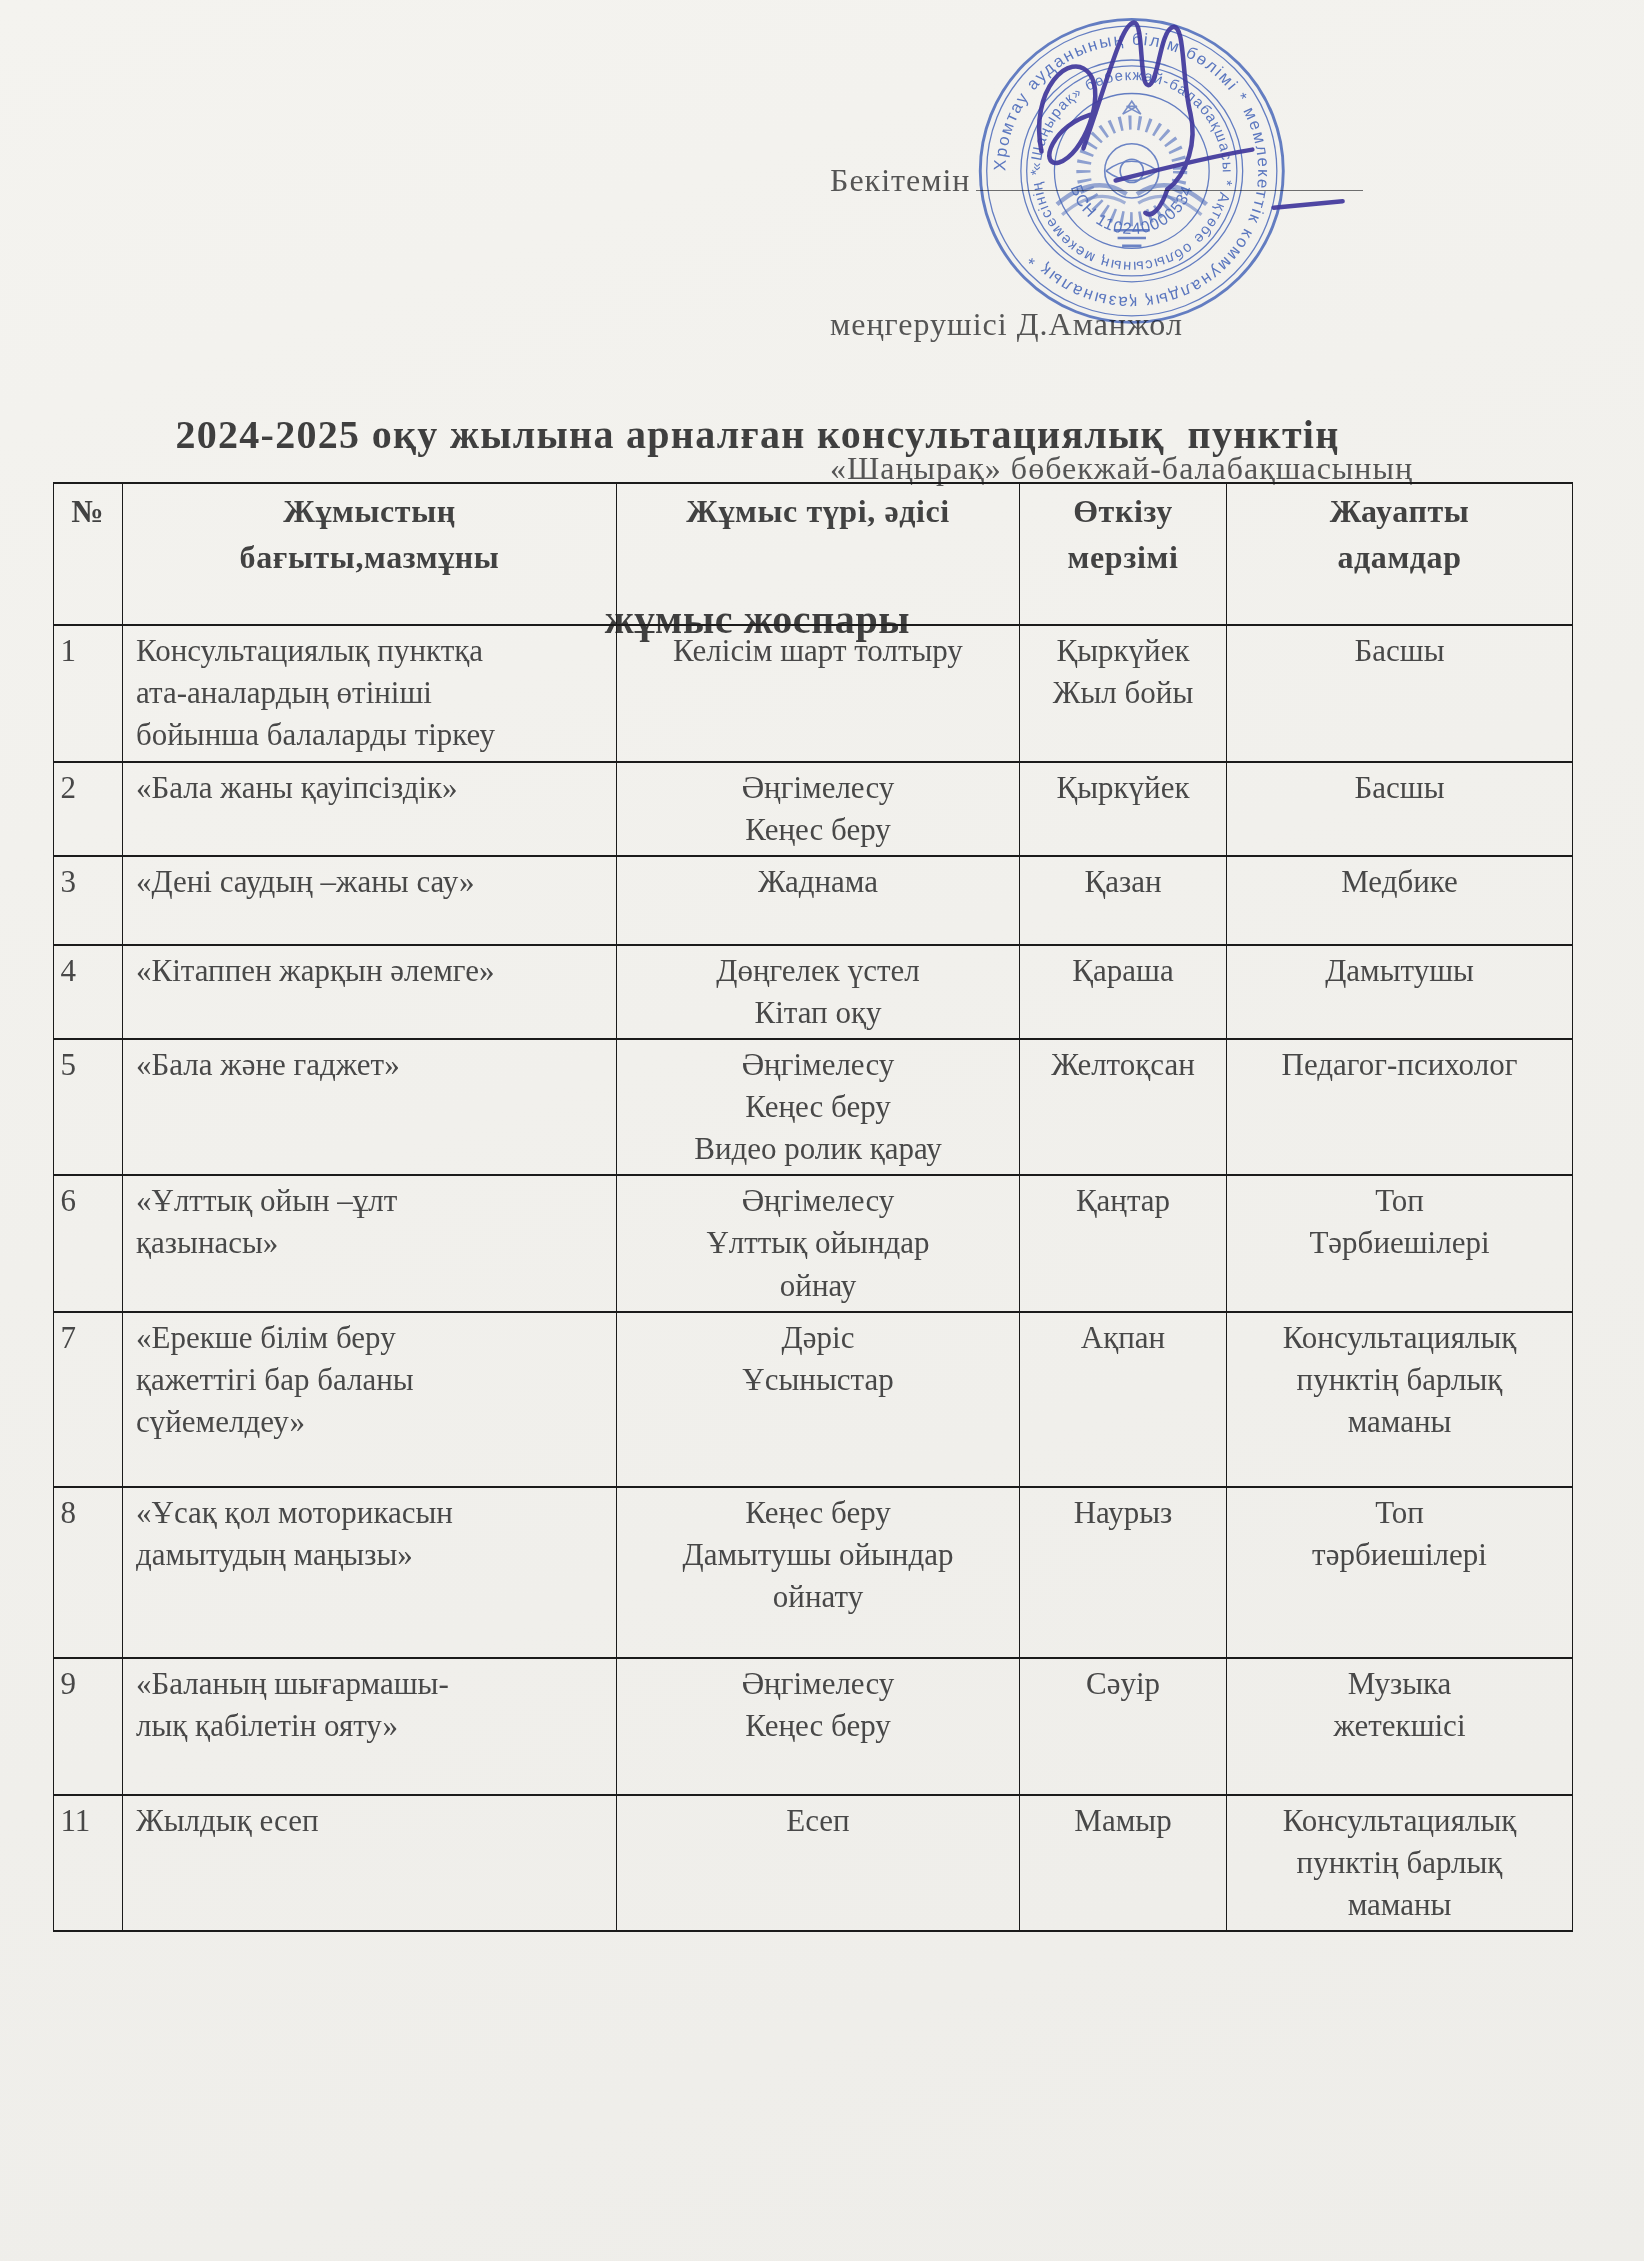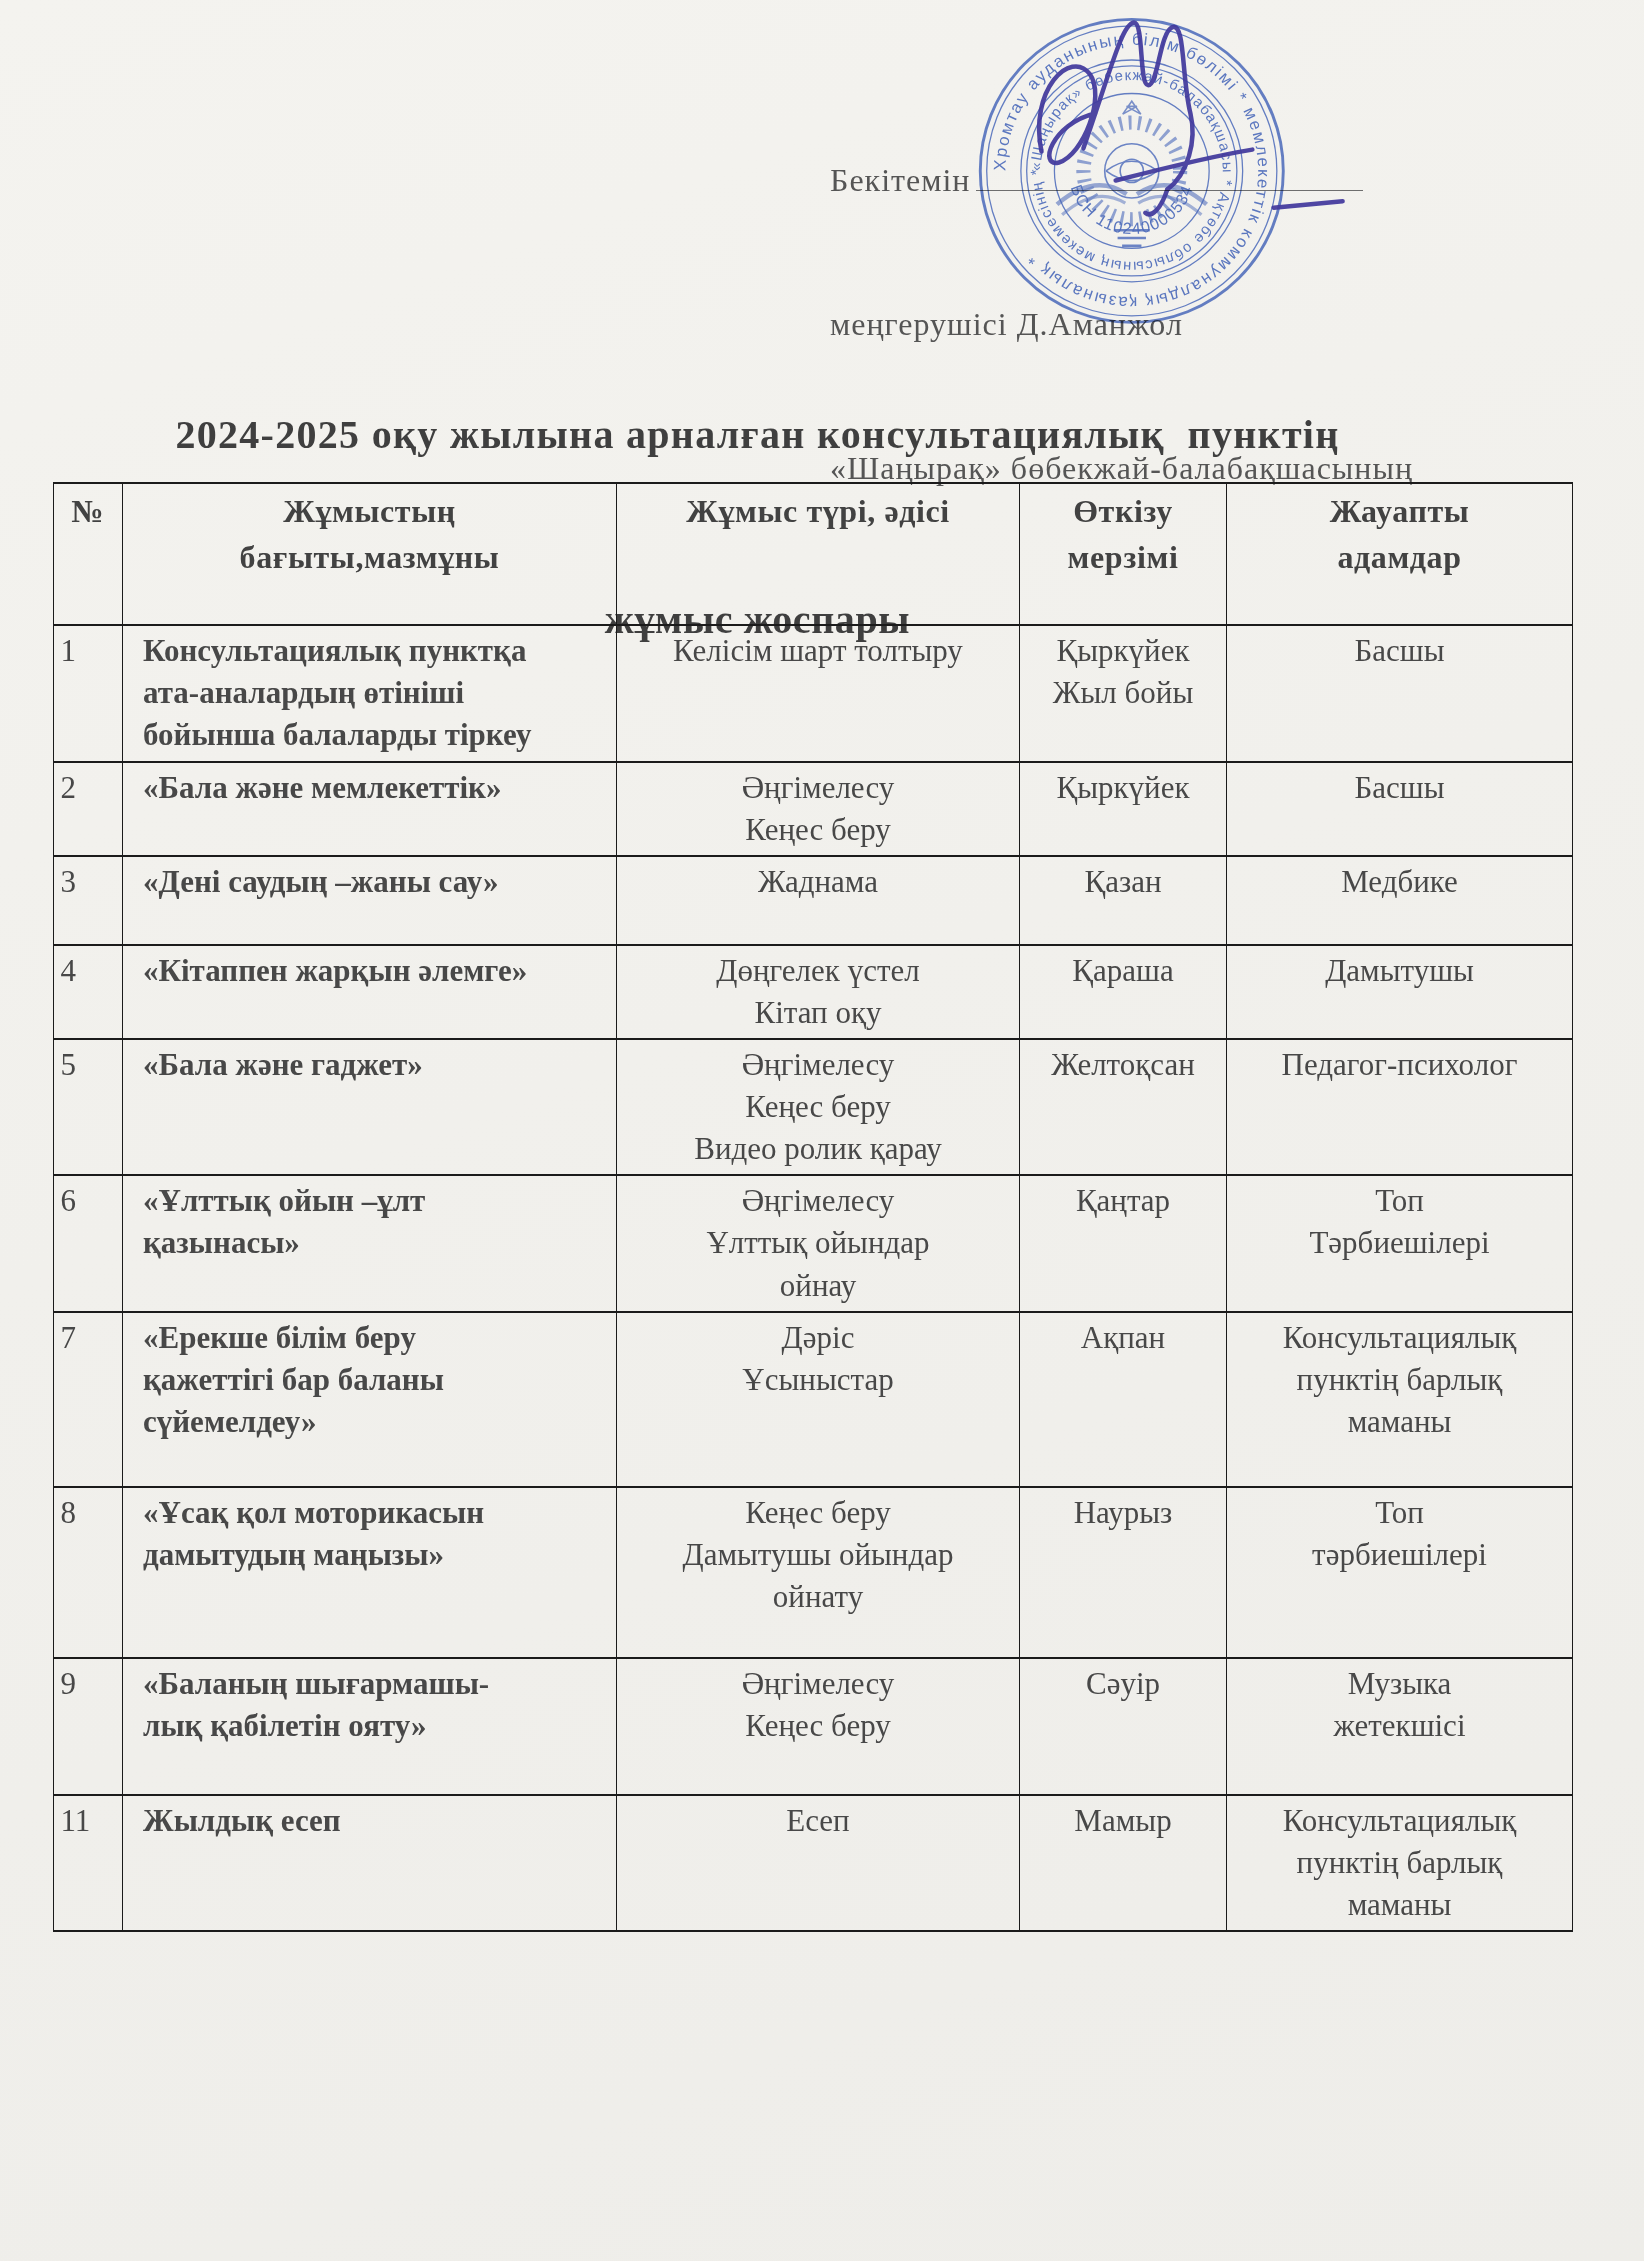--- a/index.html
+++ b/index.html
@@ -43,21 +43,21 @@
     vertical-align:top;padding:3.9px 7.7px;
     white-space:pre-line;
     color:#484848;
   }
   .plan th{
     font-size:32px;font-weight:bold;text-align:center;
     letter-spacing:0.6px;line-height:1.45;color:#424242;
   }
   .plan td{font-size:31px;line-height:1.36;}
   td.c-num{text-align:left;padding-left:6.4px;}
-  td.c-dir{text-align:left;padding-left:20px;font-weight:bold;}
+  td.c-dir{text-align:left;padding-left:13px;}
   td.c-met,td.c-term,td.c-resp{text-align:center;}
   
   .stampwrap{
     position:absolute;left:890px;top:-13px;width:490px;height:400px;
     mix-blend-mode:multiply;pointer-events:none;
   }
 </style>
 </head>
 <body>
 
@@ -100,21 +100,21 @@
         <td class="c-dir">Консультациялық пунктқа
 ата-аналардың өтініші
 бойынша балаларды тіркеу</td>
         <td class="c-met">Келісім шарт толтыру</td>
         <td class="c-term">Қыркүйек
 Жыл бойы</td>
         <td class="c-resp">Басшы</td>
       </tr>
       <tr style="height:84px">
         <td class="c-num">2</td>
-        <td class="c-dir">«Бала және мемлекеттік»</td>
+        <td class="c-dir">«Бала жаны қауіпсіздік»</td>
         <td class="c-met">Әңгімелесу
 Кеңес беру</td>
         <td class="c-term">Қыркүйек</td>
         <td class="c-resp">Басшы</td>
       </tr>
       <tr style="height:89px">
         <td class="c-num">3</td>
         <td class="c-dir">«Дені саудың –жаны сау»</td>
         <td class="c-met">Жаднама</td>
         <td class="c-term">Қазан</td>

